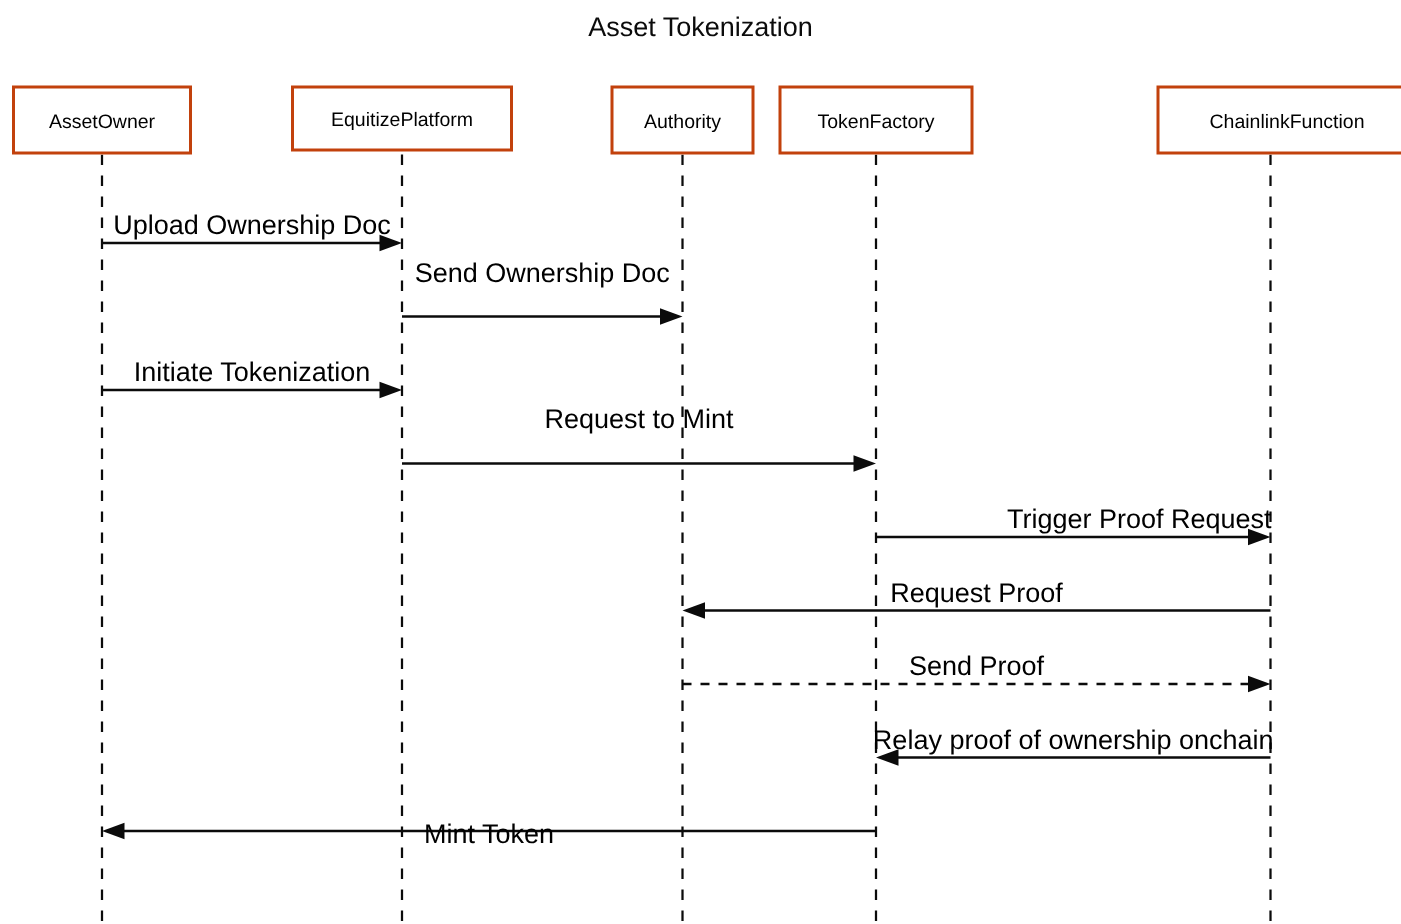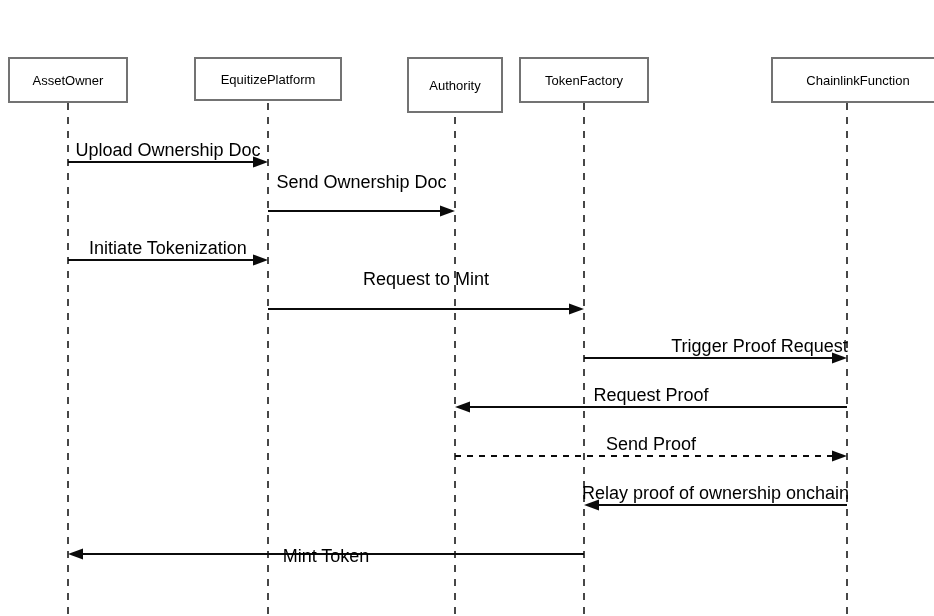--- a/index.html
+++ b/index.html
@@ -17,21 +17,21 @@
     left: 0;
     width: 100%;
     text-align: center;
     font-size: 18px;
     font-weight: 400;
     color: #0b0b0b;
   }
   .actor-box {
     position: absolute;
     box-sizing: border-box;
-    border: 2px solid #737373;
+    border: 2px solid #c2410c;
     background: #ffffff;
     display: flex;
     align-items: center;
     justify-content: center;
     font-size: 13px;
     color: #000000;
     white-space: nowrap;
   }
   .msg-label {
     position: absolute;
@@ -47,20 +47,21 @@
     left: 0;
     top: 0;
     width: 934px;
     height: 616px;
   }
 </style>
 </head>
 <body>
 
 <div class="canvas">
+  <div class="diagram-title">Asset Tokenization</div>
   <svg class="layer" id="line-layer" xmlns="http://www.w3.org/2000/svg">
       <line x1="68" y1="103" x2="68" y2="616" stroke="#0b0b0b" stroke-width="1.5" stroke-dasharray="7,7"></line>
       <line x1="268" y1="103" x2="268" y2="616" stroke="#0b0b0b" stroke-width="1.5" stroke-dasharray="7,7"></line>
       <line x1="455" y1="103" x2="455" y2="616" stroke="#0b0b0b" stroke-width="1.5" stroke-dasharray="7,7"></line>
       <line x1="584" y1="103" x2="584" y2="616" stroke="#0b0b0b" stroke-width="1.5" stroke-dasharray="7,7"></line>
       <line x1="847" y1="103" x2="847" y2="616" stroke="#0b0b0b" stroke-width="1.5" stroke-dasharray="7,7"></line>
       <line x1="68" y1="162" x2="255" y2="162" stroke="#0b0b0b" stroke-width="1.8"></line>
       <polygon points="268,162 253,156.5 253,167.5" fill="#0b0b0b"></polygon>
       <line x1="268" y1="211" x2="442" y2="211" stroke="#0b0b0b" stroke-width="1.8"></line>
       <polygon points="455,211 440,205.5 440,216.5" fill="#0b0b0b"></polygon>
@@ -79,21 +80,21 @@
       <line x1="584" y1="554" x2="81" y2="554" stroke="#0b0b0b" stroke-width="1.8"></line>
       <polygon points="68,554 83,548.5 83,559.5" fill="#0b0b0b"></polygon>
     </svg>
   <div id="node-layer">
       <div class="actor-box" style="left: 8px; top: 57px; width: 120px; height: 46px;">
         <span>AssetOwner</span>
       </div>
       <div class="actor-box" style="left: 194px; top: 57px; width: 148px; height: 44px;">
         <span>EquitizePlatform</span>
       </div>
-      <div class="actor-box" style="left: 407px; top: 57px; width: 96px; height: 56px;">
+      <div class="actor-box" style="left: 407px; top: 57px; width: 96px; height: 46px;">
         <span>Authority</span>
       </div>
       <div class="actor-box" style="left: 519px; top: 57px; width: 130px; height: 46px;">
         <span>TokenFactory</span>
       </div>
       <div class="actor-box" style="left: 771px; top: 57px; width: 174px; height: 46px;">
         <span>ChainlinkFunction</span>
       </div>
       <div class="msg-label" style="left: 168px; top: 142px;">Upload Ownership Doc</div>
       <div class="msg-label" style="left: 361.5px; top: 174px;">Send Ownership Doc</div>

